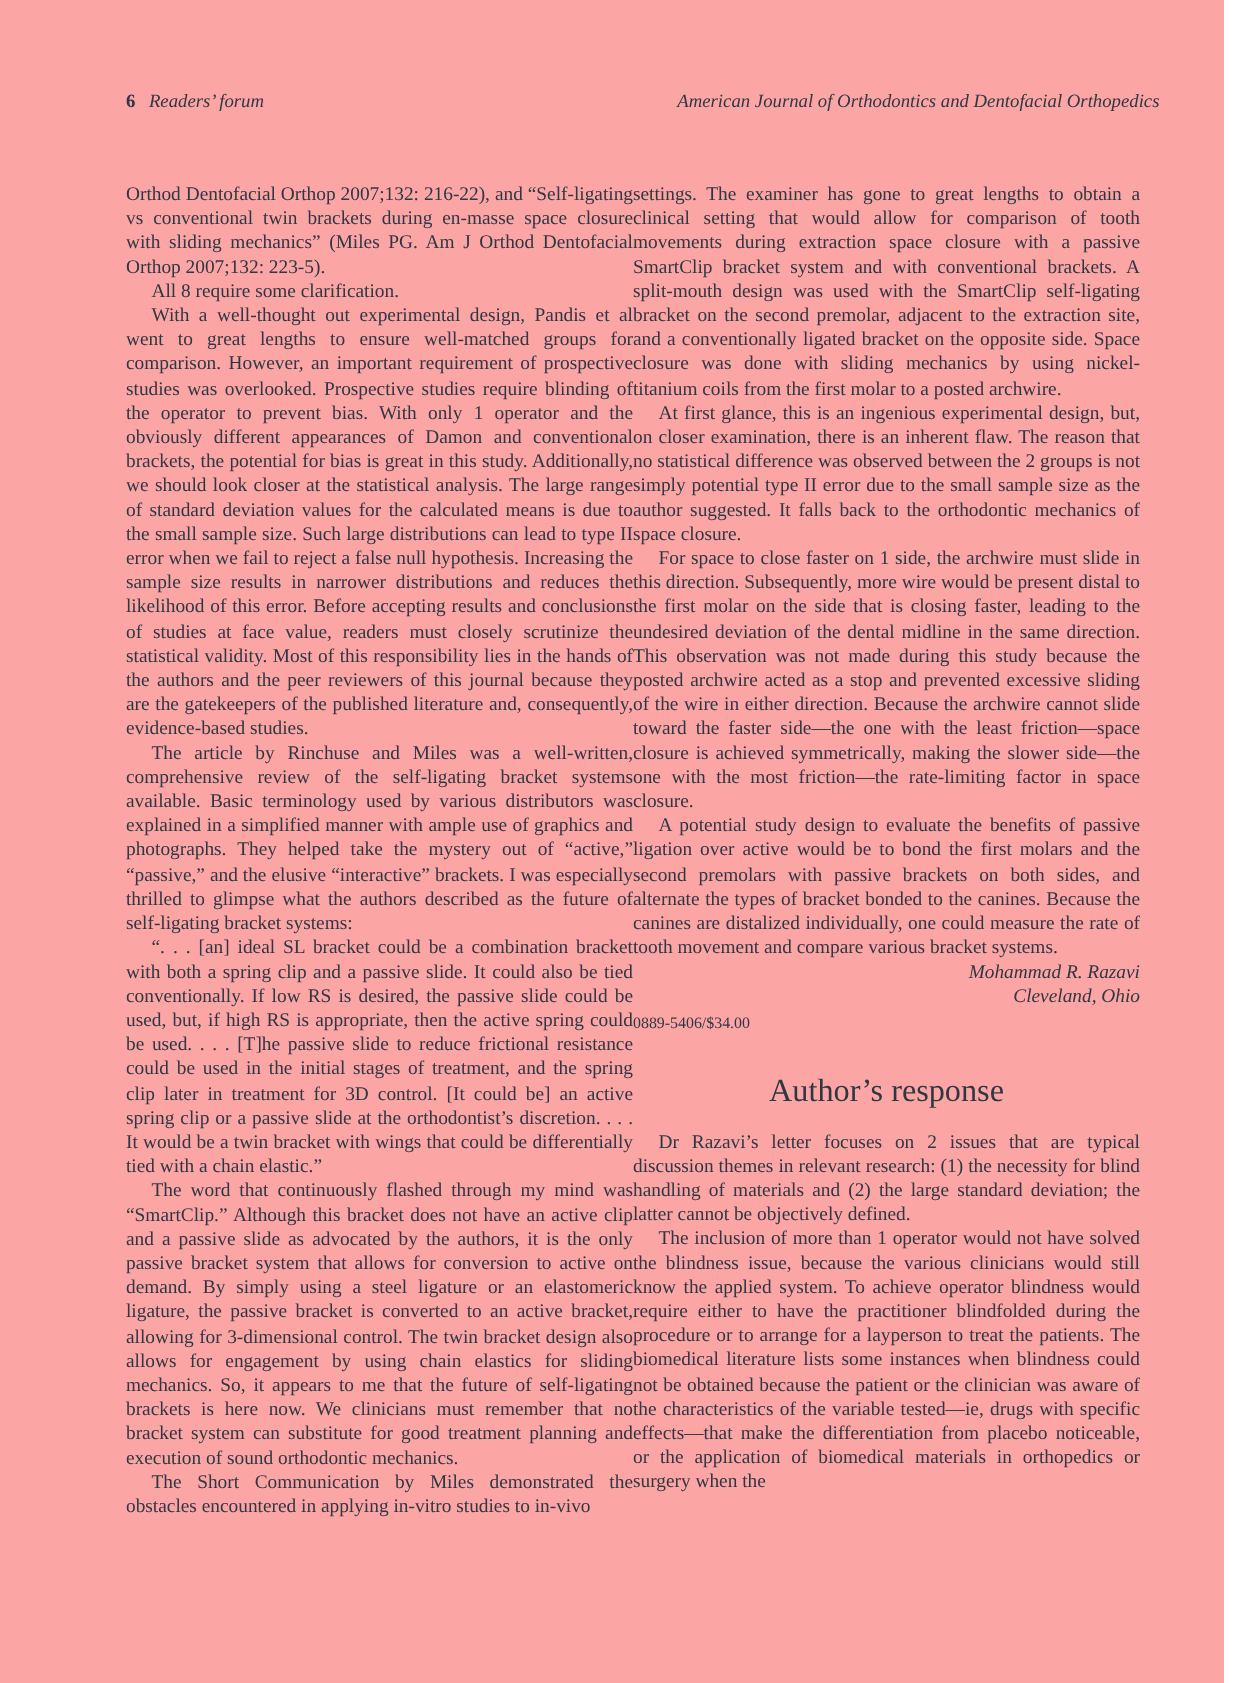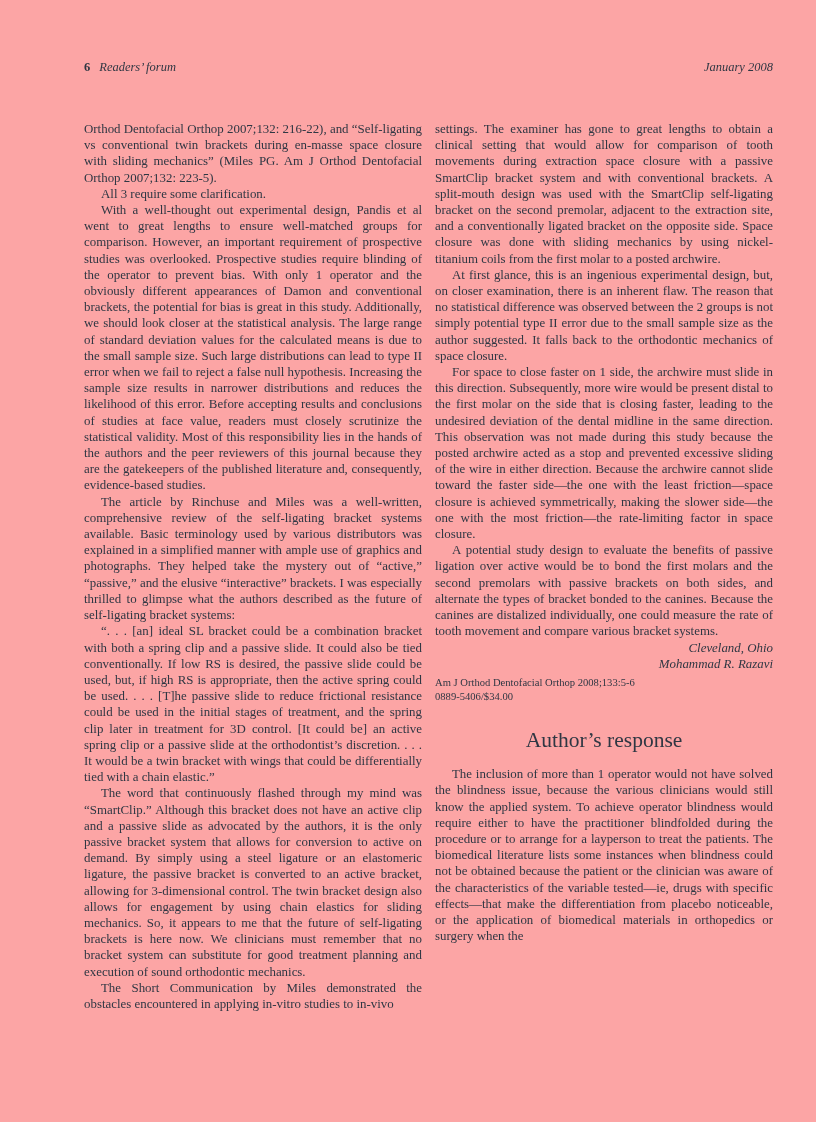--- a/index.html
+++ b/index.html
@@ -26,21 +26,20 @@
   .header-left { white-space: nowrap; }
   .page-num { font-weight: bold; font-style: normal; margin-right: 9px; }
   .section-name { font-style: italic; }
   .header-right { text-align: right; font-style: italic; }
   .columns {
     position: absolute;
     left: 84px;
     top: 121px;
     width: 689px;
     display: flex;
-    gap: 13px;
   }
   .col {
     width: 338px;
     text-align: justify;
     font-size: 12.9px;
     line-height: 16.2px;
   }
   .col p { margin: 0; text-indent: 17px; }
   .col p.cont { text-indent: 0; }
   .sig { text-align: right; font-style: italic; }
@@ -65,52 +64,52 @@
 </head>
 <body>
 
 <div class="page">
 
   <div class="header">
     <div class="header-left">
       <span class="page-num">6</span><span class="section-name">Readers’ forum</span>
     </div>
     <div class="header-right">
-      <div>January 2008</div>
+      <div>American Journal of Orthodontics and Dentofacial Orthopedics</div>
     </div>
   </div>
 
   <div class="columns">
 
     <div class="col">
       <p class="cont">Orthod Dentofacial Orthop 2007;132: 216-22), and “Self-ligating vs conventional twin brackets during en-masse space closure with sliding mechanics” (Miles PG. Am J Orthod Dentofacial Orthop 2007;132: 223-5).</p>
-      <p>All 3 require some clarification.</p>
+      <p>All 8 require some clarification.</p>
       <p>With a well-thought out experimental design, Pandis et al went to great lengths to ensure well-matched groups for comparison. However, an important requirement of prospective studies was overlooked. Prospective studies require blinding of the operator to prevent bias. With only 1 operator and the obviously different appearances of Damon and conventional brackets, the potential for bias is great in this study. Additionally, we should look closer at the statistical analysis. The large range of standard deviation values for the calculated means is due to the small sample size. Such large distributions can lead to type II error when we fail to reject a false null hypothesis. Increasing the sample size results in narrower distributions and reduces the likelihood of this error. Before accepting results and conclusions of studies at face value, readers must closely scrutinize the statistical validity. Most of this responsibility lies in the hands of the authors and the peer reviewers of this journal because they are the gatekeepers of the published literature and, consequently, evidence-based studies.</p>
       <p>The article by Rinchuse and Miles was a well-written, comprehensive review of the self-ligating bracket systems available. Basic terminology used by various distributors was explained in a simplified manner with ample use of graphics and photographs. They helped take the mystery out of “active,” “passive,” and the elusive “interactive” brackets. I was especially thrilled to glimpse what the authors described as the future of self-ligating bracket systems:</p>
       <p>“. . . [an] ideal SL bracket could be a combination bracket with both a spring clip and a passive slide. It could also be tied conventionally. If low RS is desired, the passive slide could be used, but, if high RS is appropriate, then the active spring could be used. . . . [T]he passive slide to reduce frictional resistance could be used in the initial stages of treatment, and the spring clip later in treatment for 3D control. [It could be] an active spring clip or a passive slide at the orthodontist’s discretion. . . . It would be a twin bracket with wings that could be differentially tied with a chain elastic.”</p>
       <p>The word that continuously flashed through my mind was “SmartClip.” Although this bracket does not have an active clip and a passive slide as advocated by the authors, it is the only passive bracket system that allows for conversion to active on demand. By simply using a steel ligature or an elastomeric ligature, the passive bracket is converted to an active bracket, allowing for 3-dimensional control. The twin bracket design also allows for engagement by using chain elastics for sliding mechanics. So, it appears to me that the future of self-ligating brackets is here now. We clinicians must remember that no bracket system can substitute for good treatment planning and execution of sound orthodontic mechanics.</p>
       <p>The Short Communication by Miles demonstrated the obstacles encountered in applying in-vitro studies to in-vivo</p>
     </div>
 
     <div class="col">
       <p class="cont">settings. The examiner has gone to great lengths to obtain a clinical setting that would allow for comparison of tooth movements during extraction space closure with a passive SmartClip bracket system and with conventional brackets. A split-mouth design was used with the SmartClip self-ligating bracket on the second premolar, adjacent to the extraction site, and a conventionally ligated bracket on the opposite side. Space closure was done with sliding mechanics by using nickel-titanium coils from the first molar to a posted archwire.</p>
       <p>At first glance, this is an ingenious experimental design, but, on closer examination, there is an inherent flaw. The reason that no statistical difference was observed between the 2 groups is not simply potential type II error due to the small sample size as the author suggested. It falls back to the orthodontic mechanics of space closure.</p>
       <p>For space to close faster on 1 side, the archwire must slide in this direction. Subsequently, more wire would be present distal to the first molar on the side that is closing faster, leading to the undesired deviation of the dental midline in the same direction. This observation was not made during this study because the posted archwire acted as a stop and prevented excessive sliding of the wire in either direction. Because the archwire cannot slide toward the faster side—the one with the least friction—space closure is achieved symmetrically, making the slower side—the one with the most friction—the rate-limiting factor in space closure.</p>
       <p>A potential study design to evaluate the benefits of passive ligation over active would be to bond the first molars and the second premolars with passive brackets on both sides, and alternate the types of bracket bonded to the canines. Because the canines are distalized individually, one could measure the rate of tooth movement and compare various bracket systems.</p>
 
       <div class="sig">
+        <div>Mohammad R. Razavi</div>
         <div>Cleveland, Ohio</div>
-        <div>Mohammad R. Razavi</div>
       </div>
 
       <div class="cite">
-        <div>Am J Orthod Dentofacial Orthop 2008;133:5-6</div>
         <div>0889-5406/$34.00</div>
       </div>
 
       <h2 class="response-heading">Author’s response</h2>
 
+      <p>Dr Razavi’s letter focuses on 2 issues that are typical discussion themes in relevant research: (1) the necessity for blind handling of materials and (2) the large standard deviation; the latter cannot be objectively defined.</p>
       <p>The inclusion of more than 1 operator would not have solved the blindness issue, because the various clinicians would still know the applied system. To achieve operator blindness would require either to have the practitioner blindfolded during the procedure or to arrange for a layperson to treat the patients. The biomedical literature lists some instances when blindness could not be obtained because the patient or the clinician was aware of the characteristics of the variable tested—ie, drugs with specific effects—that make the differentiation from placebo noticeable, or the application of biomedical materials in orthopedics or surgery when the</p>
     </div>
 
   </div>
 
 </div>
 
 </body></html>

